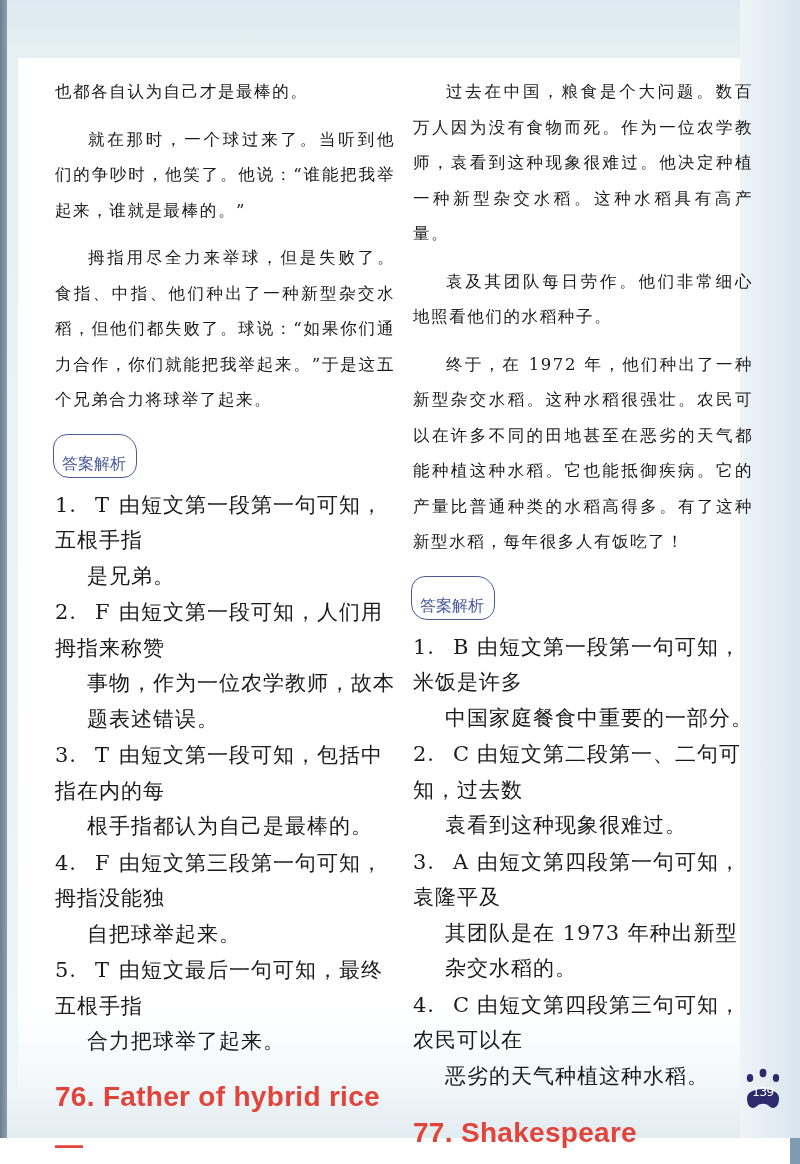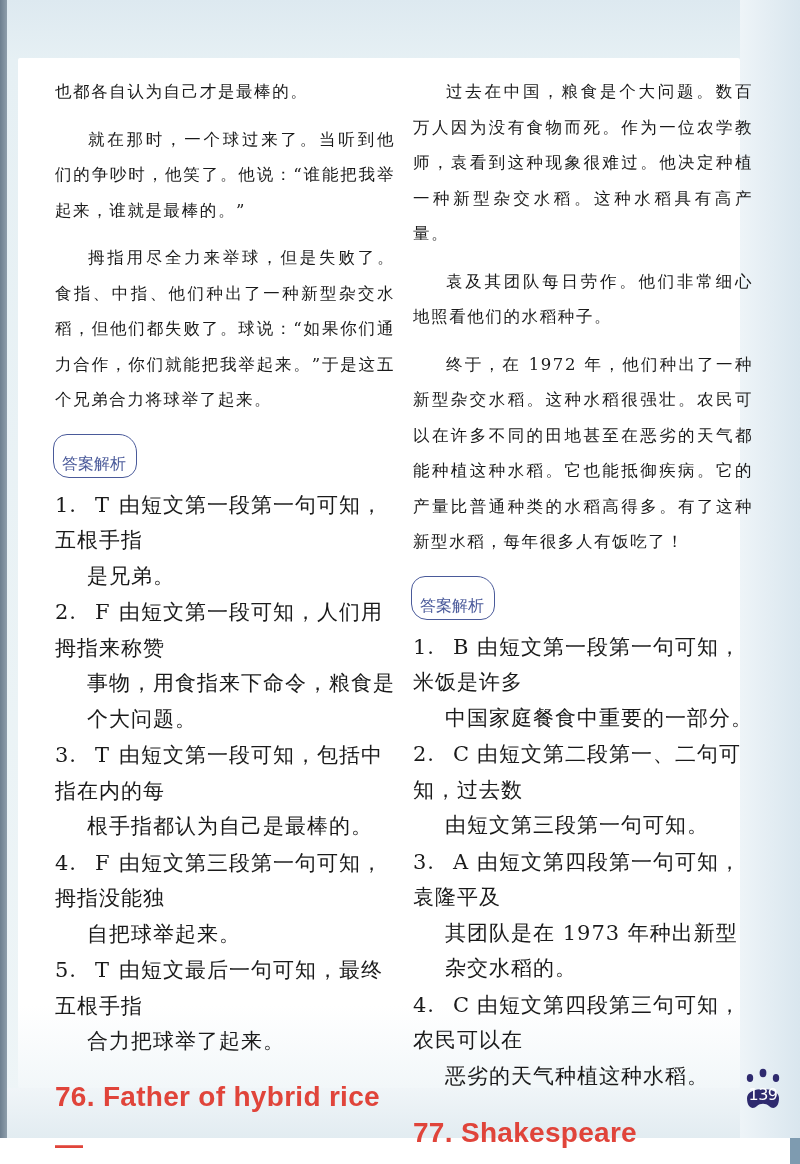--- a/index.html
+++ b/index.html
@@ -61,21 +61,21 @@
       color: #e0443a; font-size: 28px; line-height: 48px;
       letter-spacing: 0.3px;
     }
 
     .page-num {
       position: absolute; left: 743px; top: 1068px; width: 40px; height: 44px;
     }
     .page-num svg { width: 40px; height: 44px; }
     .page-num span {
       position: absolute; left: 5px; top: 17px; width: 30px; text-align: center;
-      font-family: "DejaVu Sans", sans-serif; font-size: 16px; color: #ffffff;
+      font-family: "DejaVu Sans", sans-serif; font-size: 12px; color: #ffffff;
       letter-spacing: -0.5px;
     }
   </style>
 </head>
 <body>
 
 <div class="page-frame"></div>
 <div class="right-band"></div>
 <div class="bottom-band"></div>
 <div class="paper"></div>
@@ -89,21 +89,21 @@
 
   <span class="badge badge-analysis">答案解析</span>
 
   <div>
     <div class="answer">
       <div><span class="num">1.</span><span class="ans">T</span><span>由短文第一段第一句可知，五根手指</span></div>
       <div class="cont">是兄弟。</div>
     </div>
     <div class="answer">
       <div><span class="num">2.</span><span class="ans">F</span><span>由短文第一段可知，人们用拇指来称赞</span></div>
-      <div class="cont">事物，用食指来下命令，粮食是个大问题。</div>
+      <div class="cont">事物，作为一位农学教师，故本题表述错误。</div>
     </div>
     <div class="answer">
       <div><span class="num">3.</span><span class="ans">T</span><span>由短文第一段可知，包括中指在内的每</span></div>
       <div class="cont">根手指都认为自己是最棒的。</div>
     </div>
     <div class="answer">
       <div><span class="num">4.</span><span class="ans">F</span><span>由短文第三段第一句可知，拇指没能独</span></div>
       <div class="cont">自把球举起来。</div>
     </div>
     <div class="answer">
@@ -128,21 +128,21 @@
 
   <span class="badge badge-analysis">答案解析</span>
 
   <div>
     <div class="answer">
       <div><span class="num">1.</span><span class="ans">B</span><span>由短文第一段第一句可知，米饭是许多</span></div>
       <div class="cont">中国家庭餐食中重要的一部分。</div>
     </div>
     <div class="answer">
       <div><span class="num">2.</span><span class="ans">C</span><span>由短文第二段第一、二句可知，过去数</span></div>
-      <div class="cont">由短文第三段第一句可知。</div>
+      <div class="cont">袁看到这种现象很难过。</div>
     </div>
     <div class="answer">
       <div><span class="num">3.</span><span class="ans">A</span><span>由短文第四段第一句可知，袁隆平及</span></div>
       <div class="cont">其团队是在 1973 年种出新型杂交水稻的。</div>
     </div>
     <div class="answer">
       <div><span class="num">4.</span><span class="ans">C</span><span>由短文第四段第三句可知，农民可以在</span></div>
       <div class="cont">恶劣的天气种植这种水稻。</div>
     </div>
   </div>

